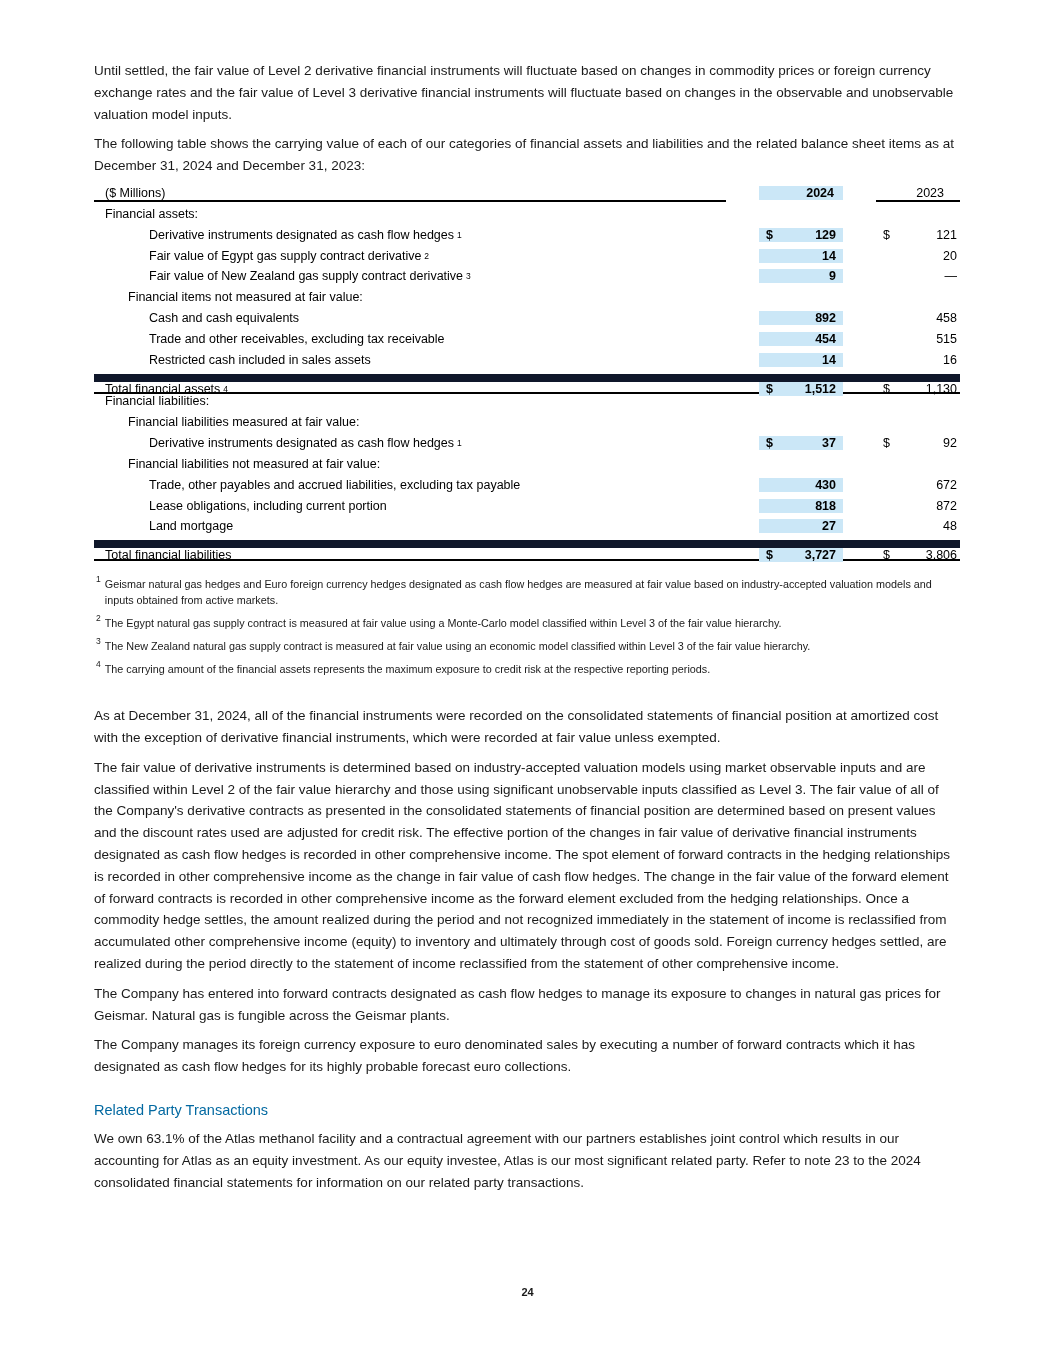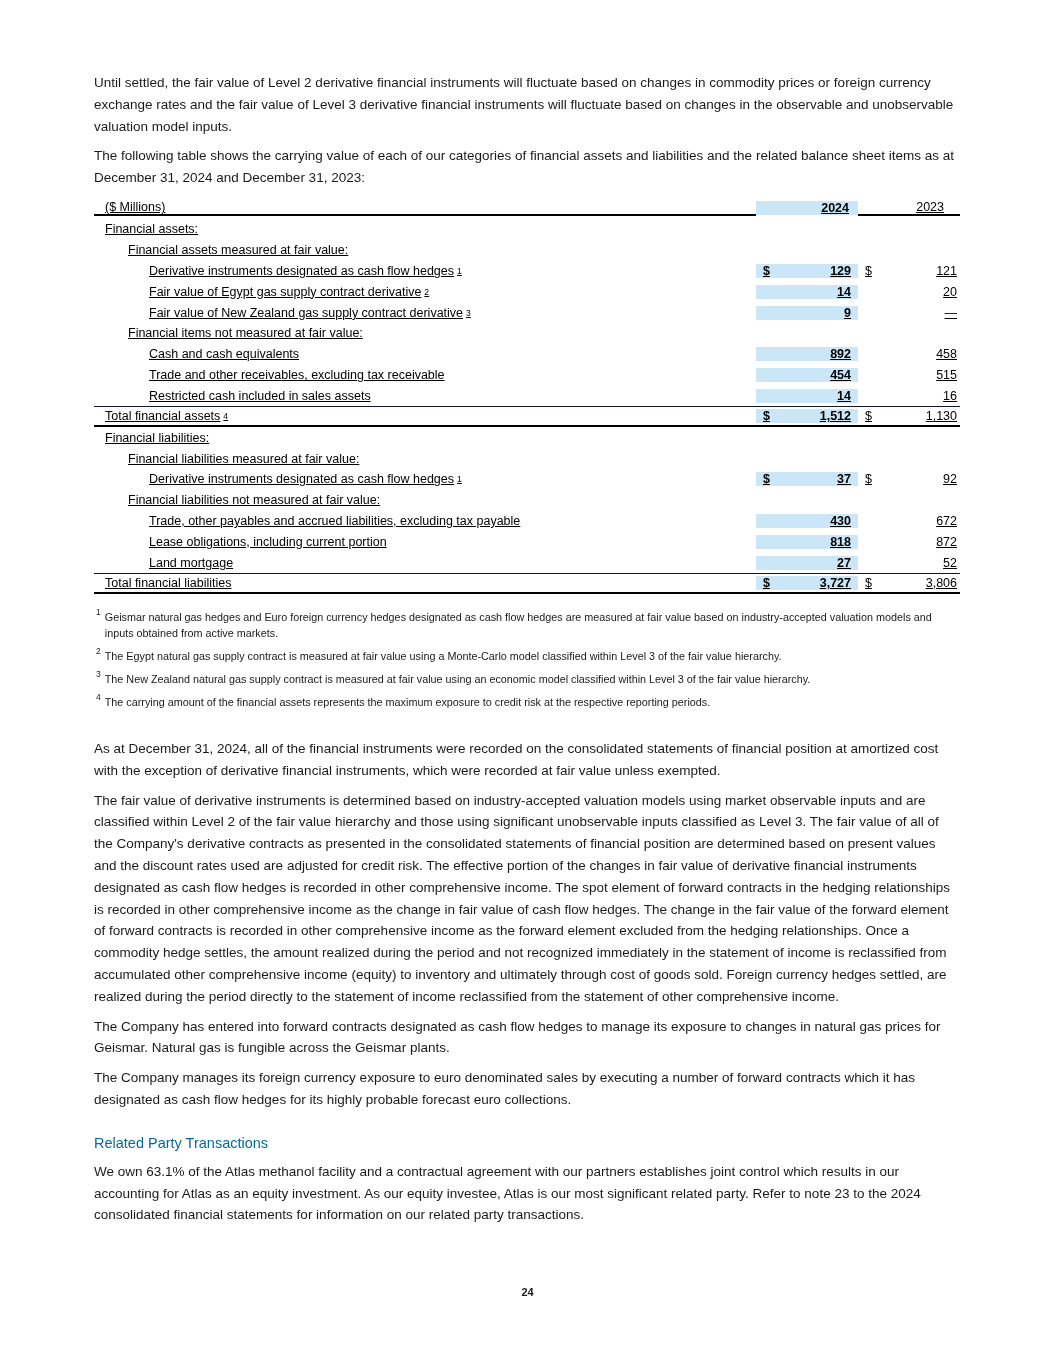--- a/index.html
+++ b/index.html
@@ -11,61 +11,61 @@
   .page {
     position: relative;
     width: 1055px;
     height: 1365px;
     background: #ffffff;
     overflow: hidden;
   }
   .content {
     position: absolute;
     left: 94px;
-    top: 16px;
+    top: 4px;
     width: 866px;
     padding-top: 56px;
   }
   .para {
     font-size: 13.5px;
     line-height: 21.8px;
     color: #1a1a1a;
     margin-bottom: 8px;
   }
   
   .fin-table {
     margin-top: 9px;
     font-size: 12.5px;
     color: #000;
   }
   .trow {
     display: flex;
-    align-items: center;
+    align-items: flex-start;
     height: 20.85px;
-    text-decoration: underline;
   }
   .trow.total {
-    border-top: 1px solid #0f172a;
+    border-top: 8px solid #0f172a;
     border-bottom: 2px solid #000;
   }
   .tlabel {
     flex: 1;
     display: flex;
     align-items: center;
     white-space: nowrap;
     overflow: hidden;
   }
   .ind0 { padding-left: 11px; }
   .ind1 { padding-left: 34px; }
   .ind2 { padding-left: 55px; }
   .tgroup {
-    width: 102px;
+    width: 84px;
     display: flex;
     align-items: center;
     justify-content: space-between;
+    margin-left: 33px;
   }
   .g24 { background: var(--hl, #cbe7f7); }
   .g24 .cur, .g24 .val { font-weight: bold; }
   .cur { padding-left: 7px; }
   .val { padding-right: 7px; }
   .g23 .val { padding-right: 3px; }
   .trow.header .hborder { border-bottom: 2px solid #000; }
   .header24 { justify-content: flex-end; }
   .header24 .val { font-weight: bold; padding-right: 9px; }
   .header23 { justify-content: flex-end; }
@@ -132,31 +132,20 @@
             <div class="tgroup g24">
               <span class="cur"></span>
               <span class="val"></span>
             </div>
             <div class="tgroup g23">
               <span class="cur"></span>
               <span class="val"></span>
             </div>
           </div>
           <div class="trow">
-            <div class="tlabel ind1">Financial assets measured at fair value:</div>
-            <div class="tgroup g24">
-              <span class="cur"></span>
-              <span class="val"></span>
-            </div>
-            <div class="tgroup g23">
-              <span class="cur"></span>
-              <span class="val"></span>
-            </div>
-          </div>
-          <div class="trow">
             <div class="tlabel ind2">Derivative instruments designated as cash flow hedges<sup>1</sup></div>
             <div class="tgroup g24">
               <span class="cur">$</span>
               <span class="val">129</span>
             </div>
             <div class="tgroup g23">
               <span class="cur">$</span>
               <span class="val">121</span>
             </div>
           </div>
@@ -304,21 +293,21 @@
             </div>
           </div>
           <div class="trow">
             <div class="tlabel ind2">Land mortgage</div>
             <div class="tgroup g24">
               <span class="cur"></span>
               <span class="val">27</span>
             </div>
             <div class="tgroup g23">
               <span class="cur"></span>
-              <span class="val">52</span>
+              <span class="val">48</span>
             </div>
           </div>
           <div class="trow total">
             <div class="tlabel ind0">Total financial liabilities</div>
             <div class="tgroup g24">
               <span class="cur">$</span>
               <span class="val">3,727</span>
             </div>
             <div class="tgroup g23">
               <span class="cur">$</span>

